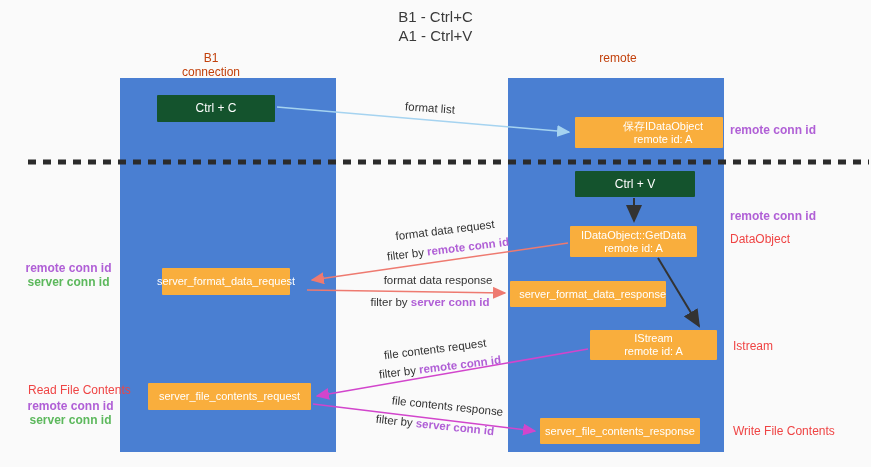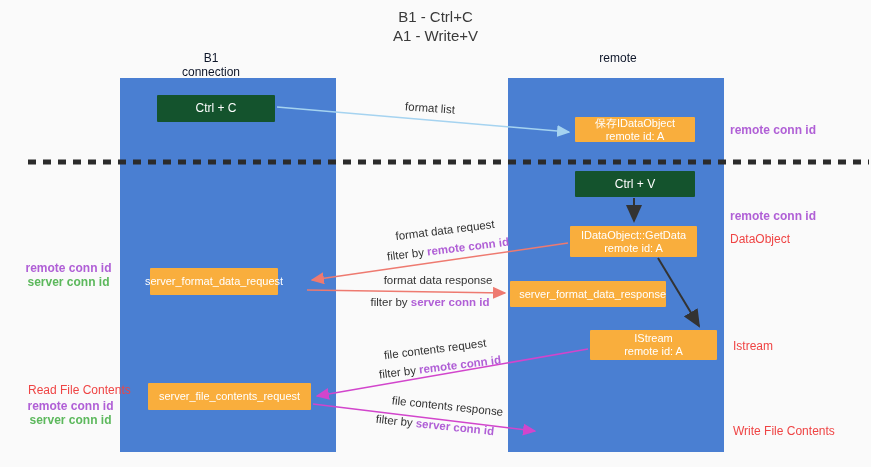--- a/index.html
+++ b/index.html
@@ -9,21 +9,21 @@
     width:871px;height:467px;
     position:relative;overflow:hidden;
     color:#3a3a3a;
   }
   .canvas{position:absolute;inset:0;width:871px;height:467px;}
   .title{
     position:absolute;left:0;top:7px;width:871px;
     text-align:center;font-size:15px;color:#3a3a3a;line-height:19px;
   }
   .col-header{
-    position:absolute;text-align:center;font-size:12px;color:#0f172a;line-height:14px;
+    position:absolute;text-align:center;font-size:12px;color:#c2410c;line-height:14px;
   }
   .col{
     position:absolute;top:78px;width:216px;height:374px;
     background:#4a7fd2;z-index:1;
   }
   .box{
     position:absolute;z-index:3;display:flex;flex-direction:column;
     align-items:center;justify-content:center;
     color:#ffffff;font-size:11px;line-height:13px;text-align:center;
     border-radius:1px;
@@ -44,69 +44,72 @@
   .arrow-label .flt-key{font-weight:bold;color:#b05fd6;}
   svg.arrows{position:absolute;inset:0;z-index:5;pointer-events:none;}
 </style>
 </head>
 <body>
 
 <div class="canvas">
 
   <div class="title">
     <div>B1 - Ctrl+C</div>
-    <div>A1 - Write+V</div>
+    <div>A1 - Ctrl+V</div>
   </div>
 
   <div class="col-header" style="left:151px;top:51px;width:120px;">
     <div>B1</div>
     <div>connection</div>
   </div>
   <div class="col-header" style="left:558px;top:51px;width:120px;">
     <div>remote</div>
   </div>
 
   <div class="col" style="left:120px;"></div>
   <div class="col" style="left:508px;"></div>
 
   <div class="box box-green" style="left:157px;top:95px;width:118px;height:27px;">
     <div>Ctrl + C</div>
   </div>
 
-  <div class="box box-orange" style="left:575px;top:117px;width:120px;height:25px;">
+  <div class="box box-orange" style="left:575px;top:117px;width:120px;height:31px;padding-left:28px;">
     <div>保存IDataObject</div>
     <div>remote id: A</div>
   </div>
 
   <div class="box box-green" style="left:575px;top:171px;width:120px;height:26px;">
     <div>Ctrl + V</div>
   </div>
 
   <div class="box box-orange" style="left:570px;top:226px;width:127px;height:31px;">
     <div>IDataObject::GetData</div>
     <div>remote id: A</div>
   </div>
 
-  <div class="box box-orange" style="left:150px;top:268px;width:128px;height:27px;">
+  <div class="box box-orange" style="left:162px;top:268px;width:128px;height:27px;">
     <div>server_format_data_request</div>
   </div>
 
   <div class="box box-orange" style="left:510px;top:281px;width:156px;height:26px;align-items:flex-end;">
     <div>server_format_data_response</div>
   </div>
 
   <div class="box box-orange" style="left:590px;top:330px;width:127px;height:30px;">
     <div>IStream</div>
     <div>remote id: A</div>
   </div>
 
   <div class="box box-orange" style="left:148px;top:383px;width:163px;height:27px;">
     <div>server_file_contents_request</div>
   </div>
 
+  <div class="box box-orange" style="left:540px;top:418px;width:160px;height:26px;">
+    <div>server_file_contents_response</div>
+  </div>
 
   <div class="side-label purple-bold" style="left:730px;top:123px;">remote conn id</div>
   <div class="side-label purple-bold" style="left:730px;top:209px;">remote conn id</div>
   <div class="side-label" style="left:730px;top:232px;">DataObject</div>
   <div class="side-label" style="left:733px;top:339px;">Istream</div>
   <div class="side-label" style="left:733px;top:424px;">Write File Contents</div>
 
   <div class="left-group" style="left:20px;top:261px;width:97px;">
     <div class="purple-bold">remote conn id</div>
     <div class="green-bold">server conn id</div>

